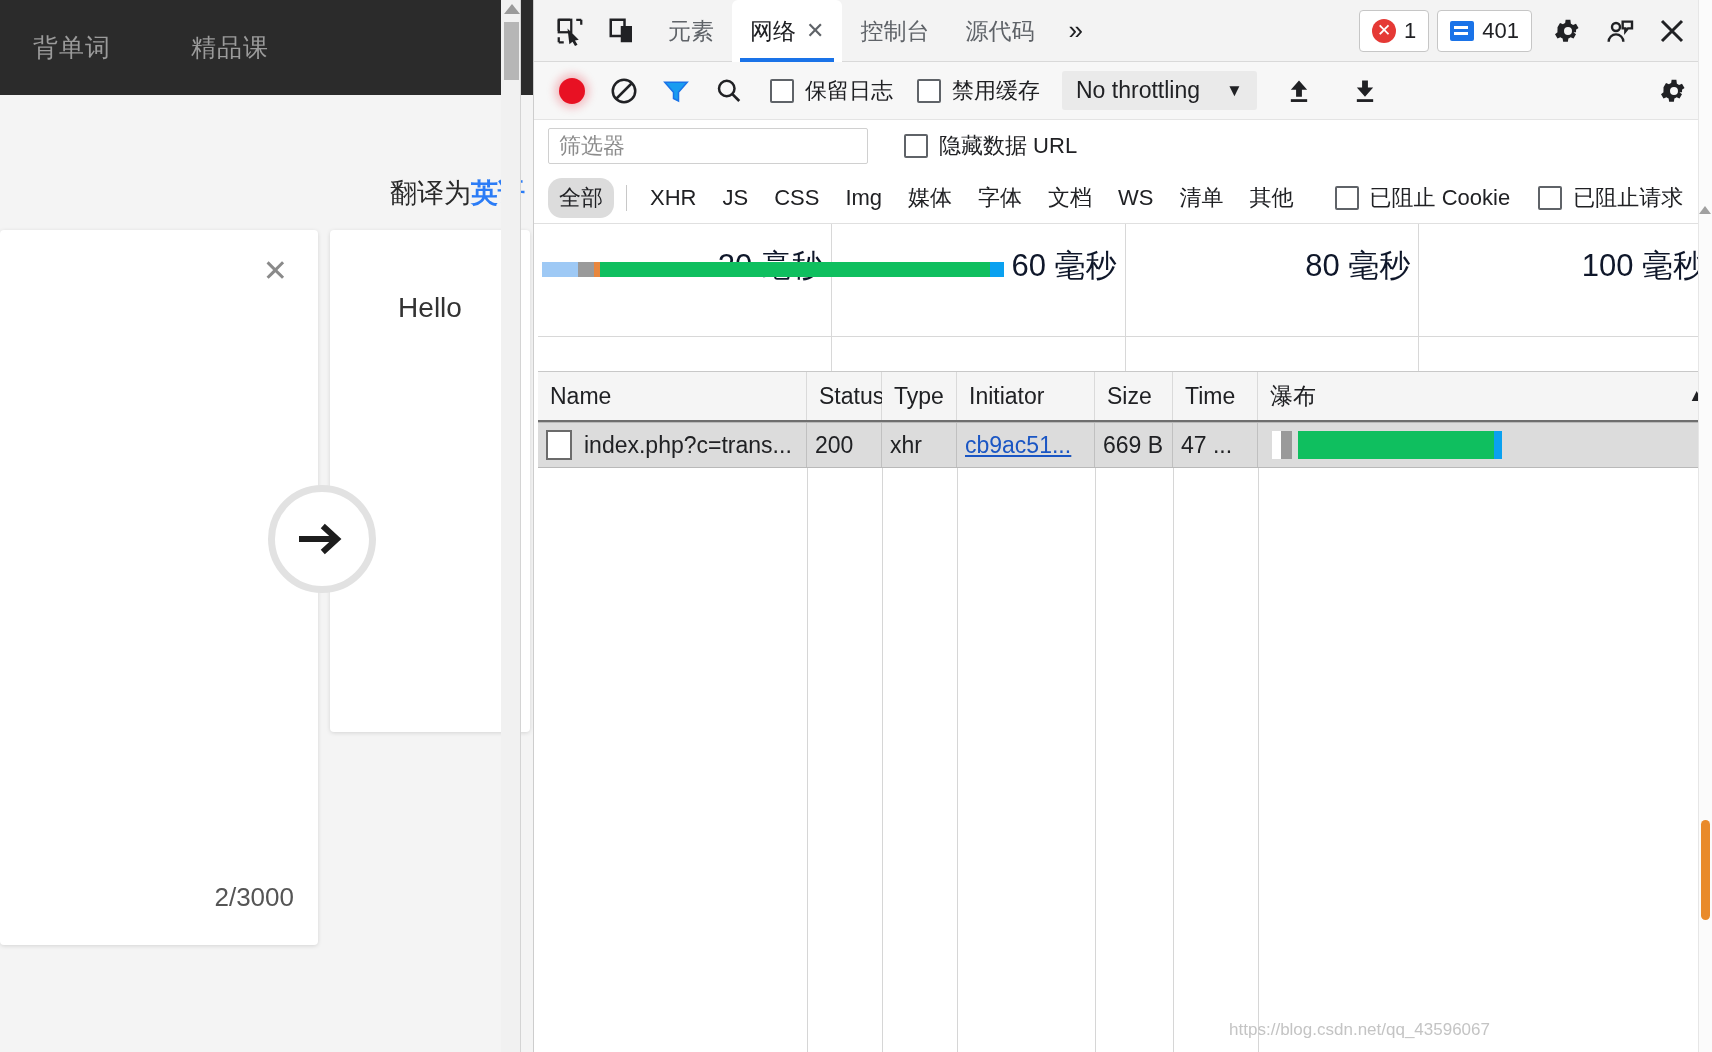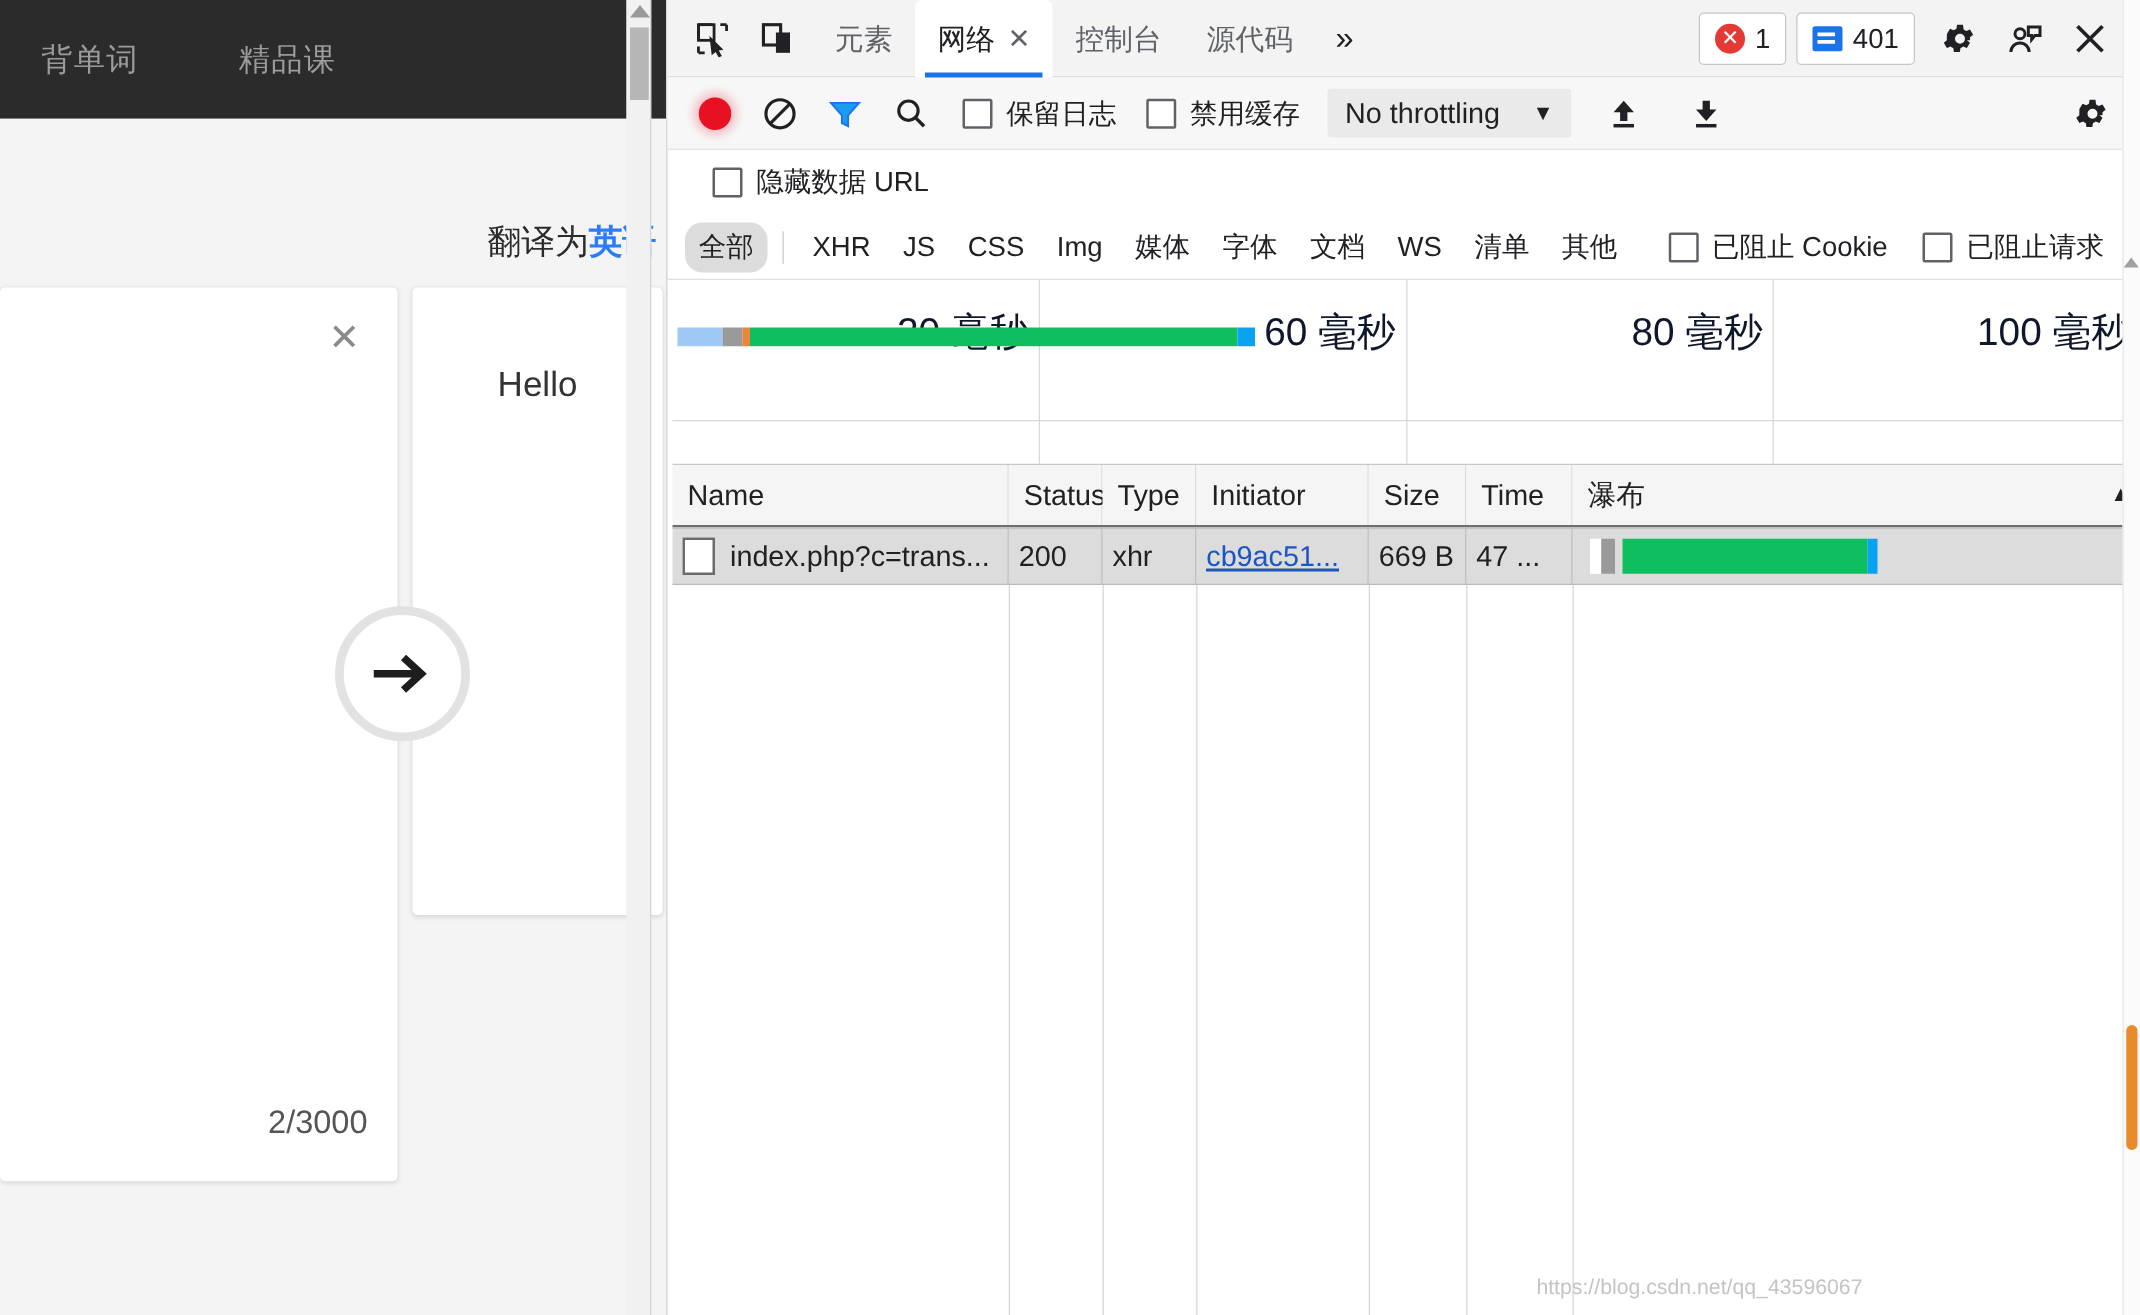--- a/index.html
+++ b/index.html
@@ -423,20 +423,21 @@
       <div class="dt-spacer"></div>
 
       <div class="tb-btn">
         <svg class="gear" viewBox="0 0 24 24" aria-hidden="true">
           <path fill="#202124" d="M19.4 13a7.6 7.6 0 0 0 0-2l2-1.5-2-3.4-2.4 1a7.6 7.6 0 0 0-1.7-1L14.9 3h-3.8l-.4 2.6c-.6.2-1.2.6-1.7 1l-2.4-1-2 3.4L4.6 11a7.6 7.6 0 0 0 0 2l-2 1.5 2 3.4 2.4-1c.5.4 1.1.8 1.7 1l.4 2.6h3.8l.4-2.6c.6-.2 1.2-.6 1.7-1l2.4 1 2-3.4-2-1.5zM13 15.2a3.2 3.2 0 1 1 0-6.4 3.2 3.2 0 0 1 0 6.4z" transform="translate(-1,0)"></path>
         </svg>
       </div>
     </div>
 
     <div class="nw-filterrow">
+      <input class="filter-input" type="text" placeholder="筛选器" style="">
       <div class="cb-wrap" style="margin-left:22px;">
         <span class="cb"></span>
         <span>隐藏数据 URL</span>
       </div>
     </div>
 
     <div class="nw-typerow">
       <div class="type-chip sel">全部</div>
       <div class="type-sep"></div>
       <div class="type-chip">XHR</div>

